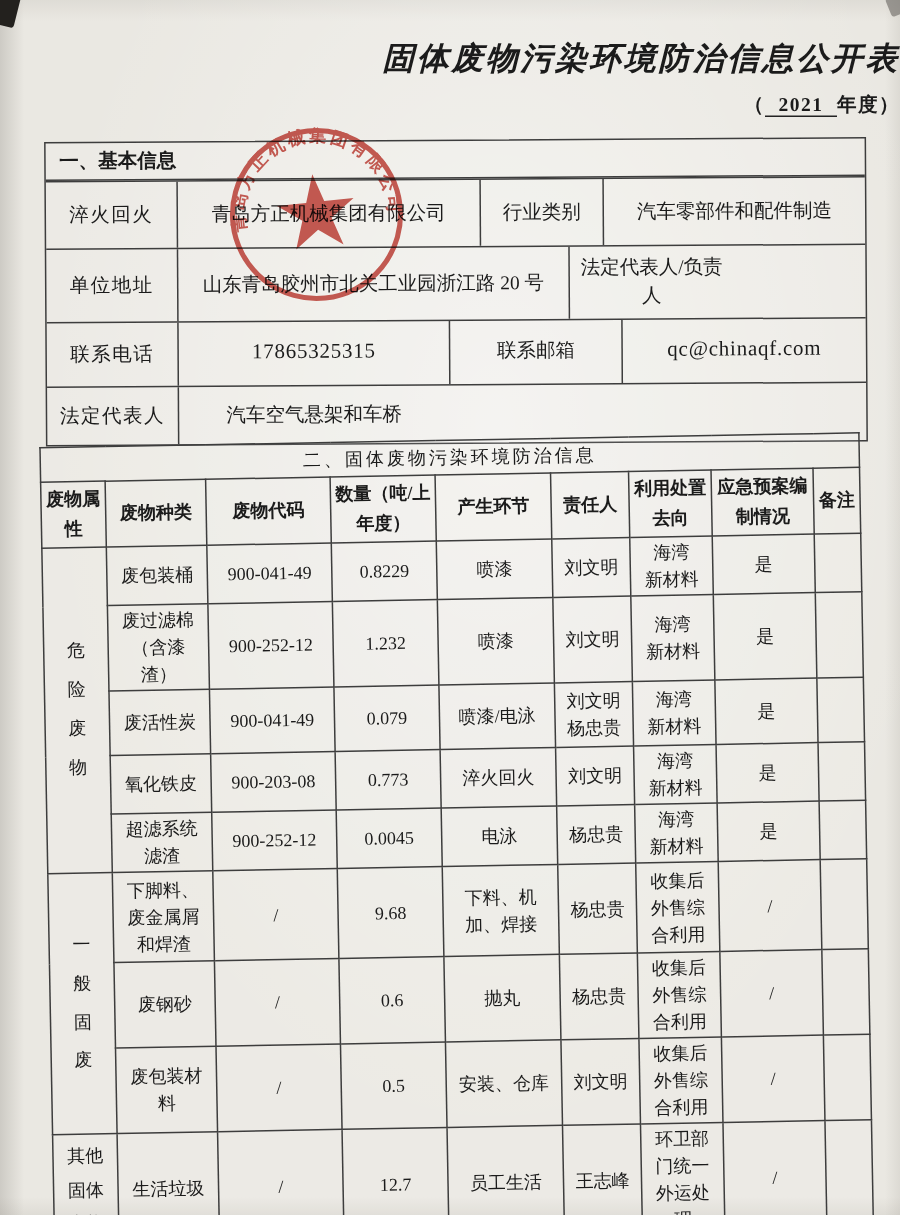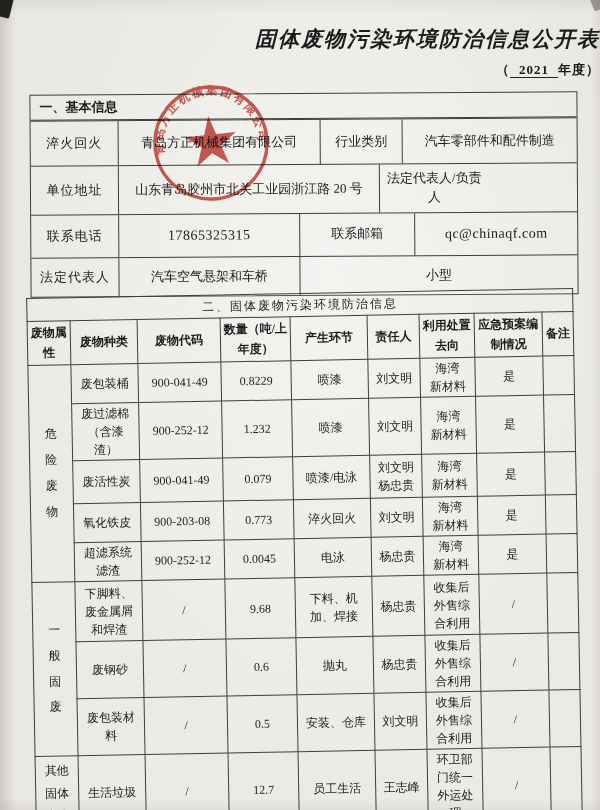--- a/index.html
+++ b/index.html
@@ -95,21 +95,20 @@
     </div>
     <div class="b-row r3">
       <div class="b-cell b-label">联系电话</div>
       <div class="b-cell c2 num">17865325315</div>
       <div class="b-cell c3">联系邮箱</div>
       <div class="b-cell c4 num">qc@chinaqf.com</div>
     </div>
     <div class="b-row r4">
       <div class="b-cell b-label">法定代表人</div>
       <div class="b-cell c2">汽车空气悬架和车桥</div>
-      <div class="b-cell c4">小型</div>
     </div>
   </div>
 
   <div class="waste-wrap">
     <table class="waste">
       <colgroup>
         <col style="width:43px">
           <col style="width:67px">
           <col style="width:83px">
         <col style="width:70px">

